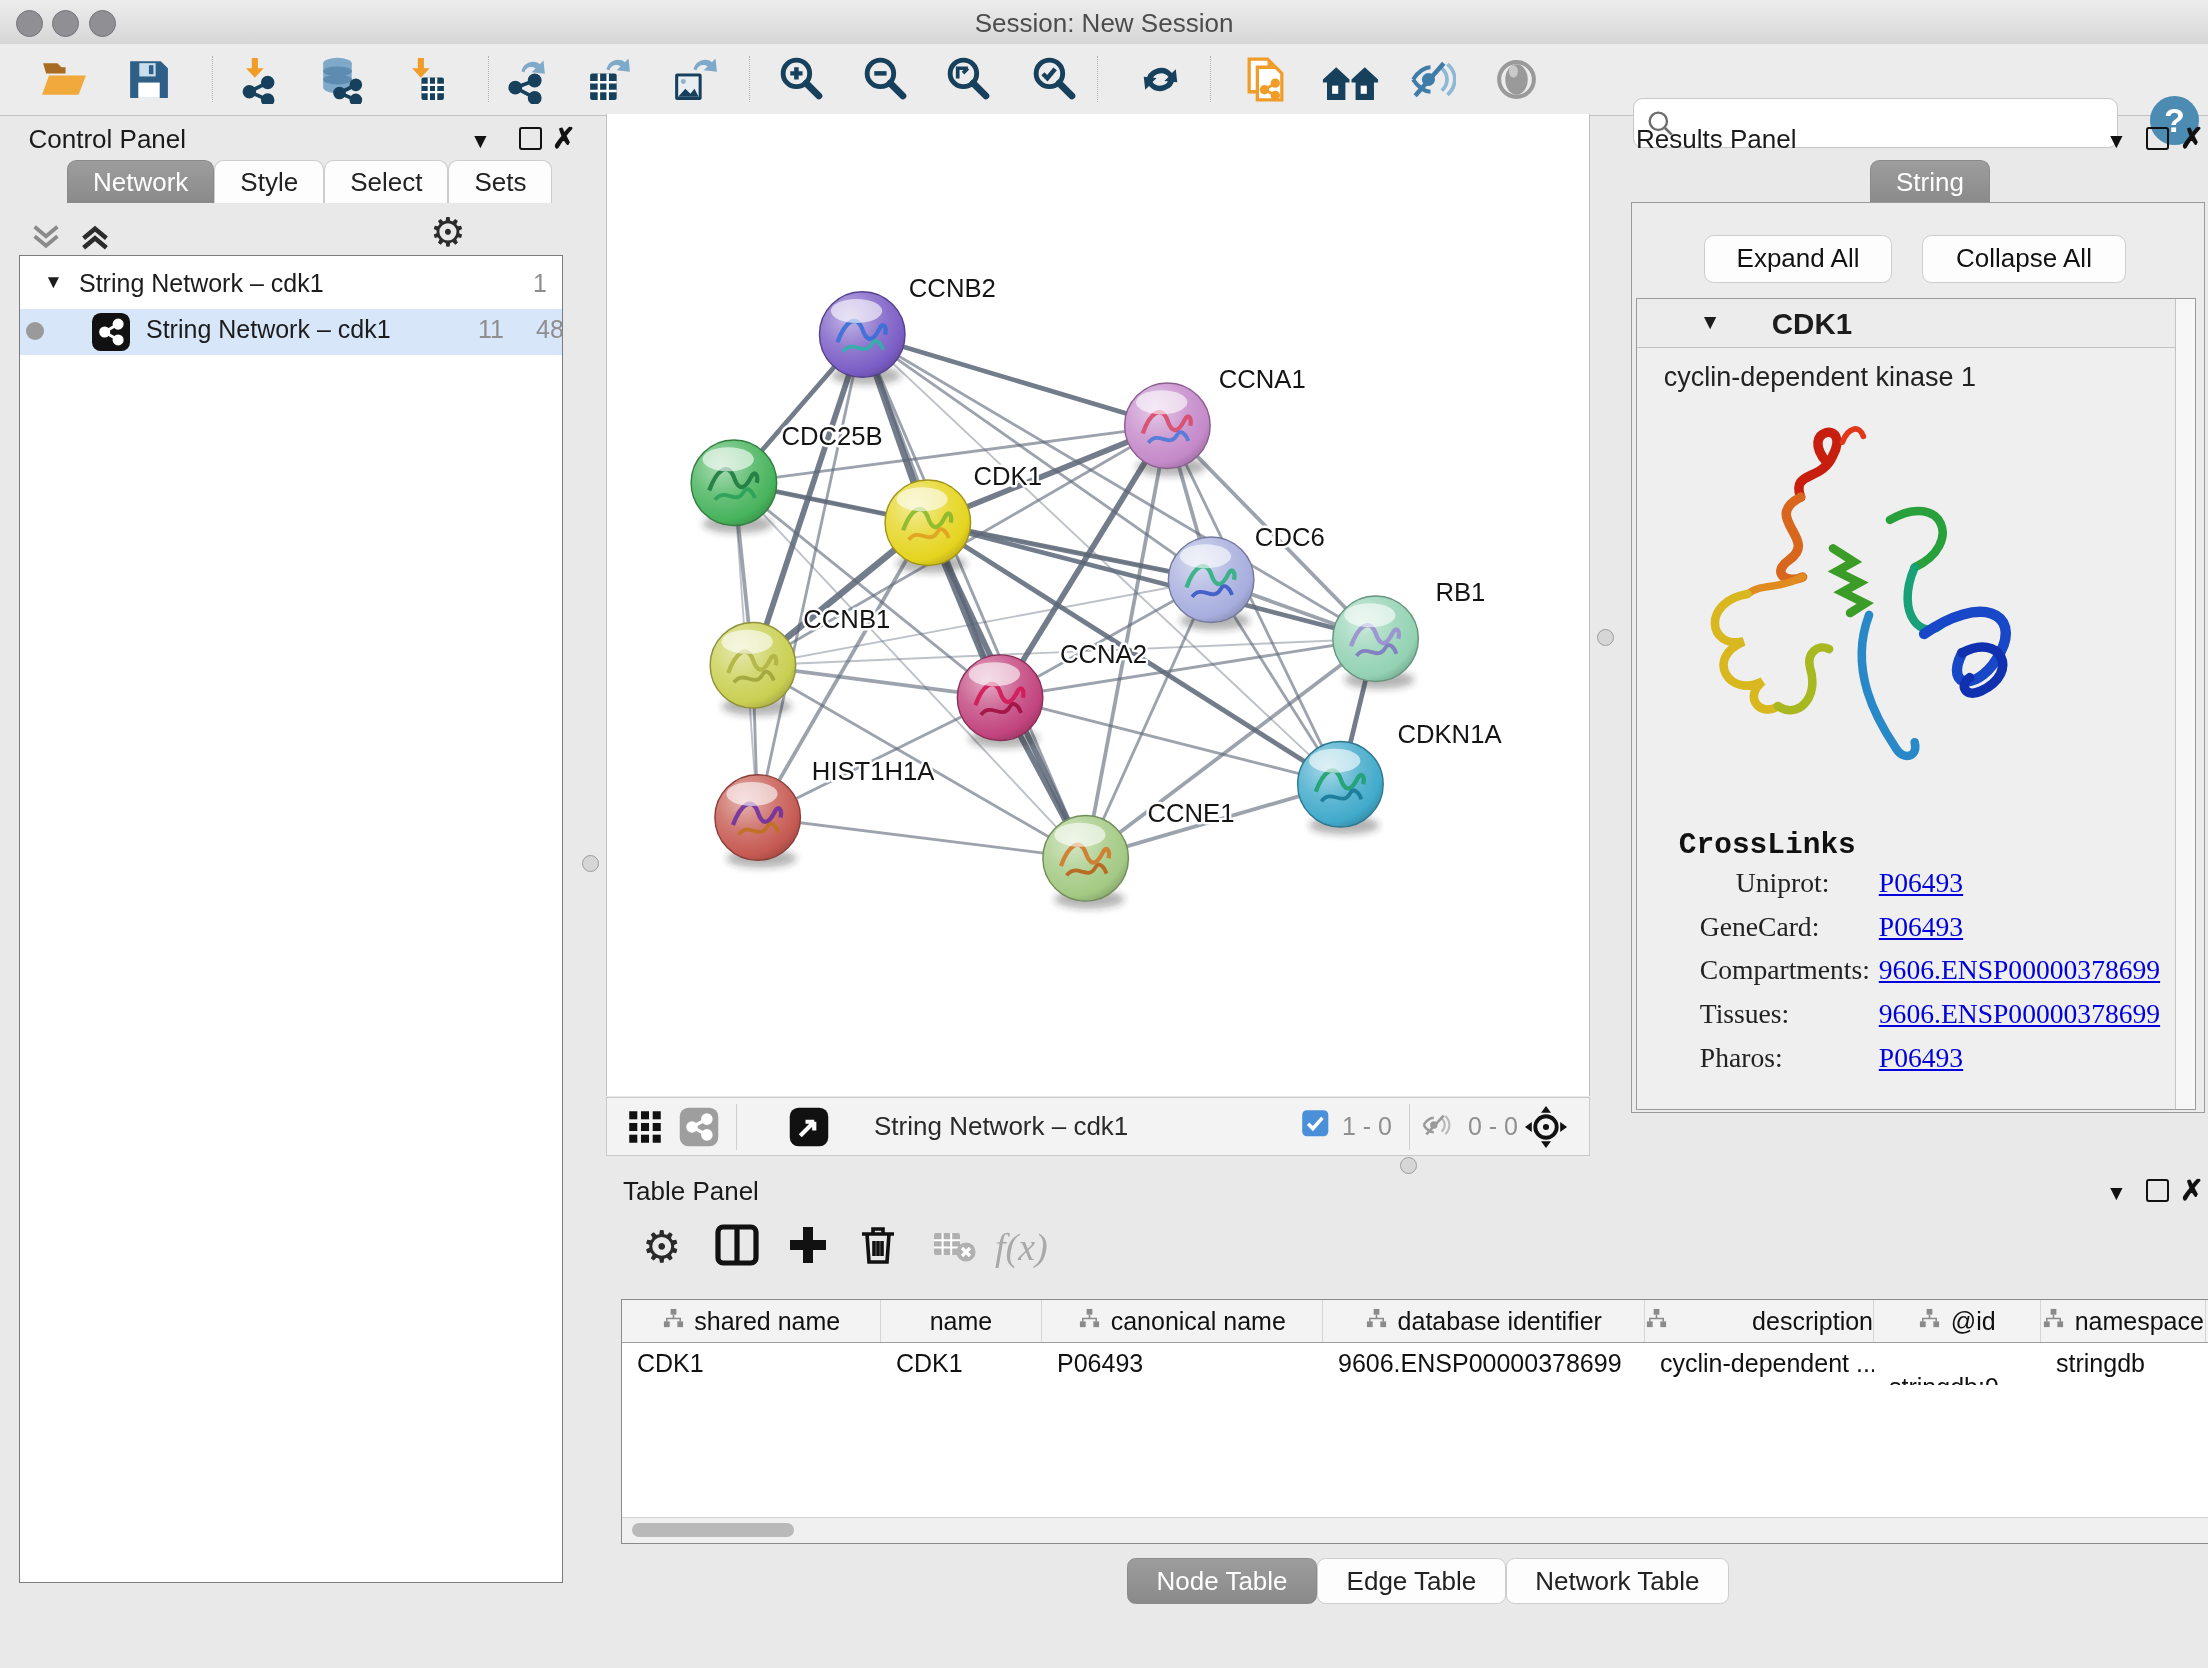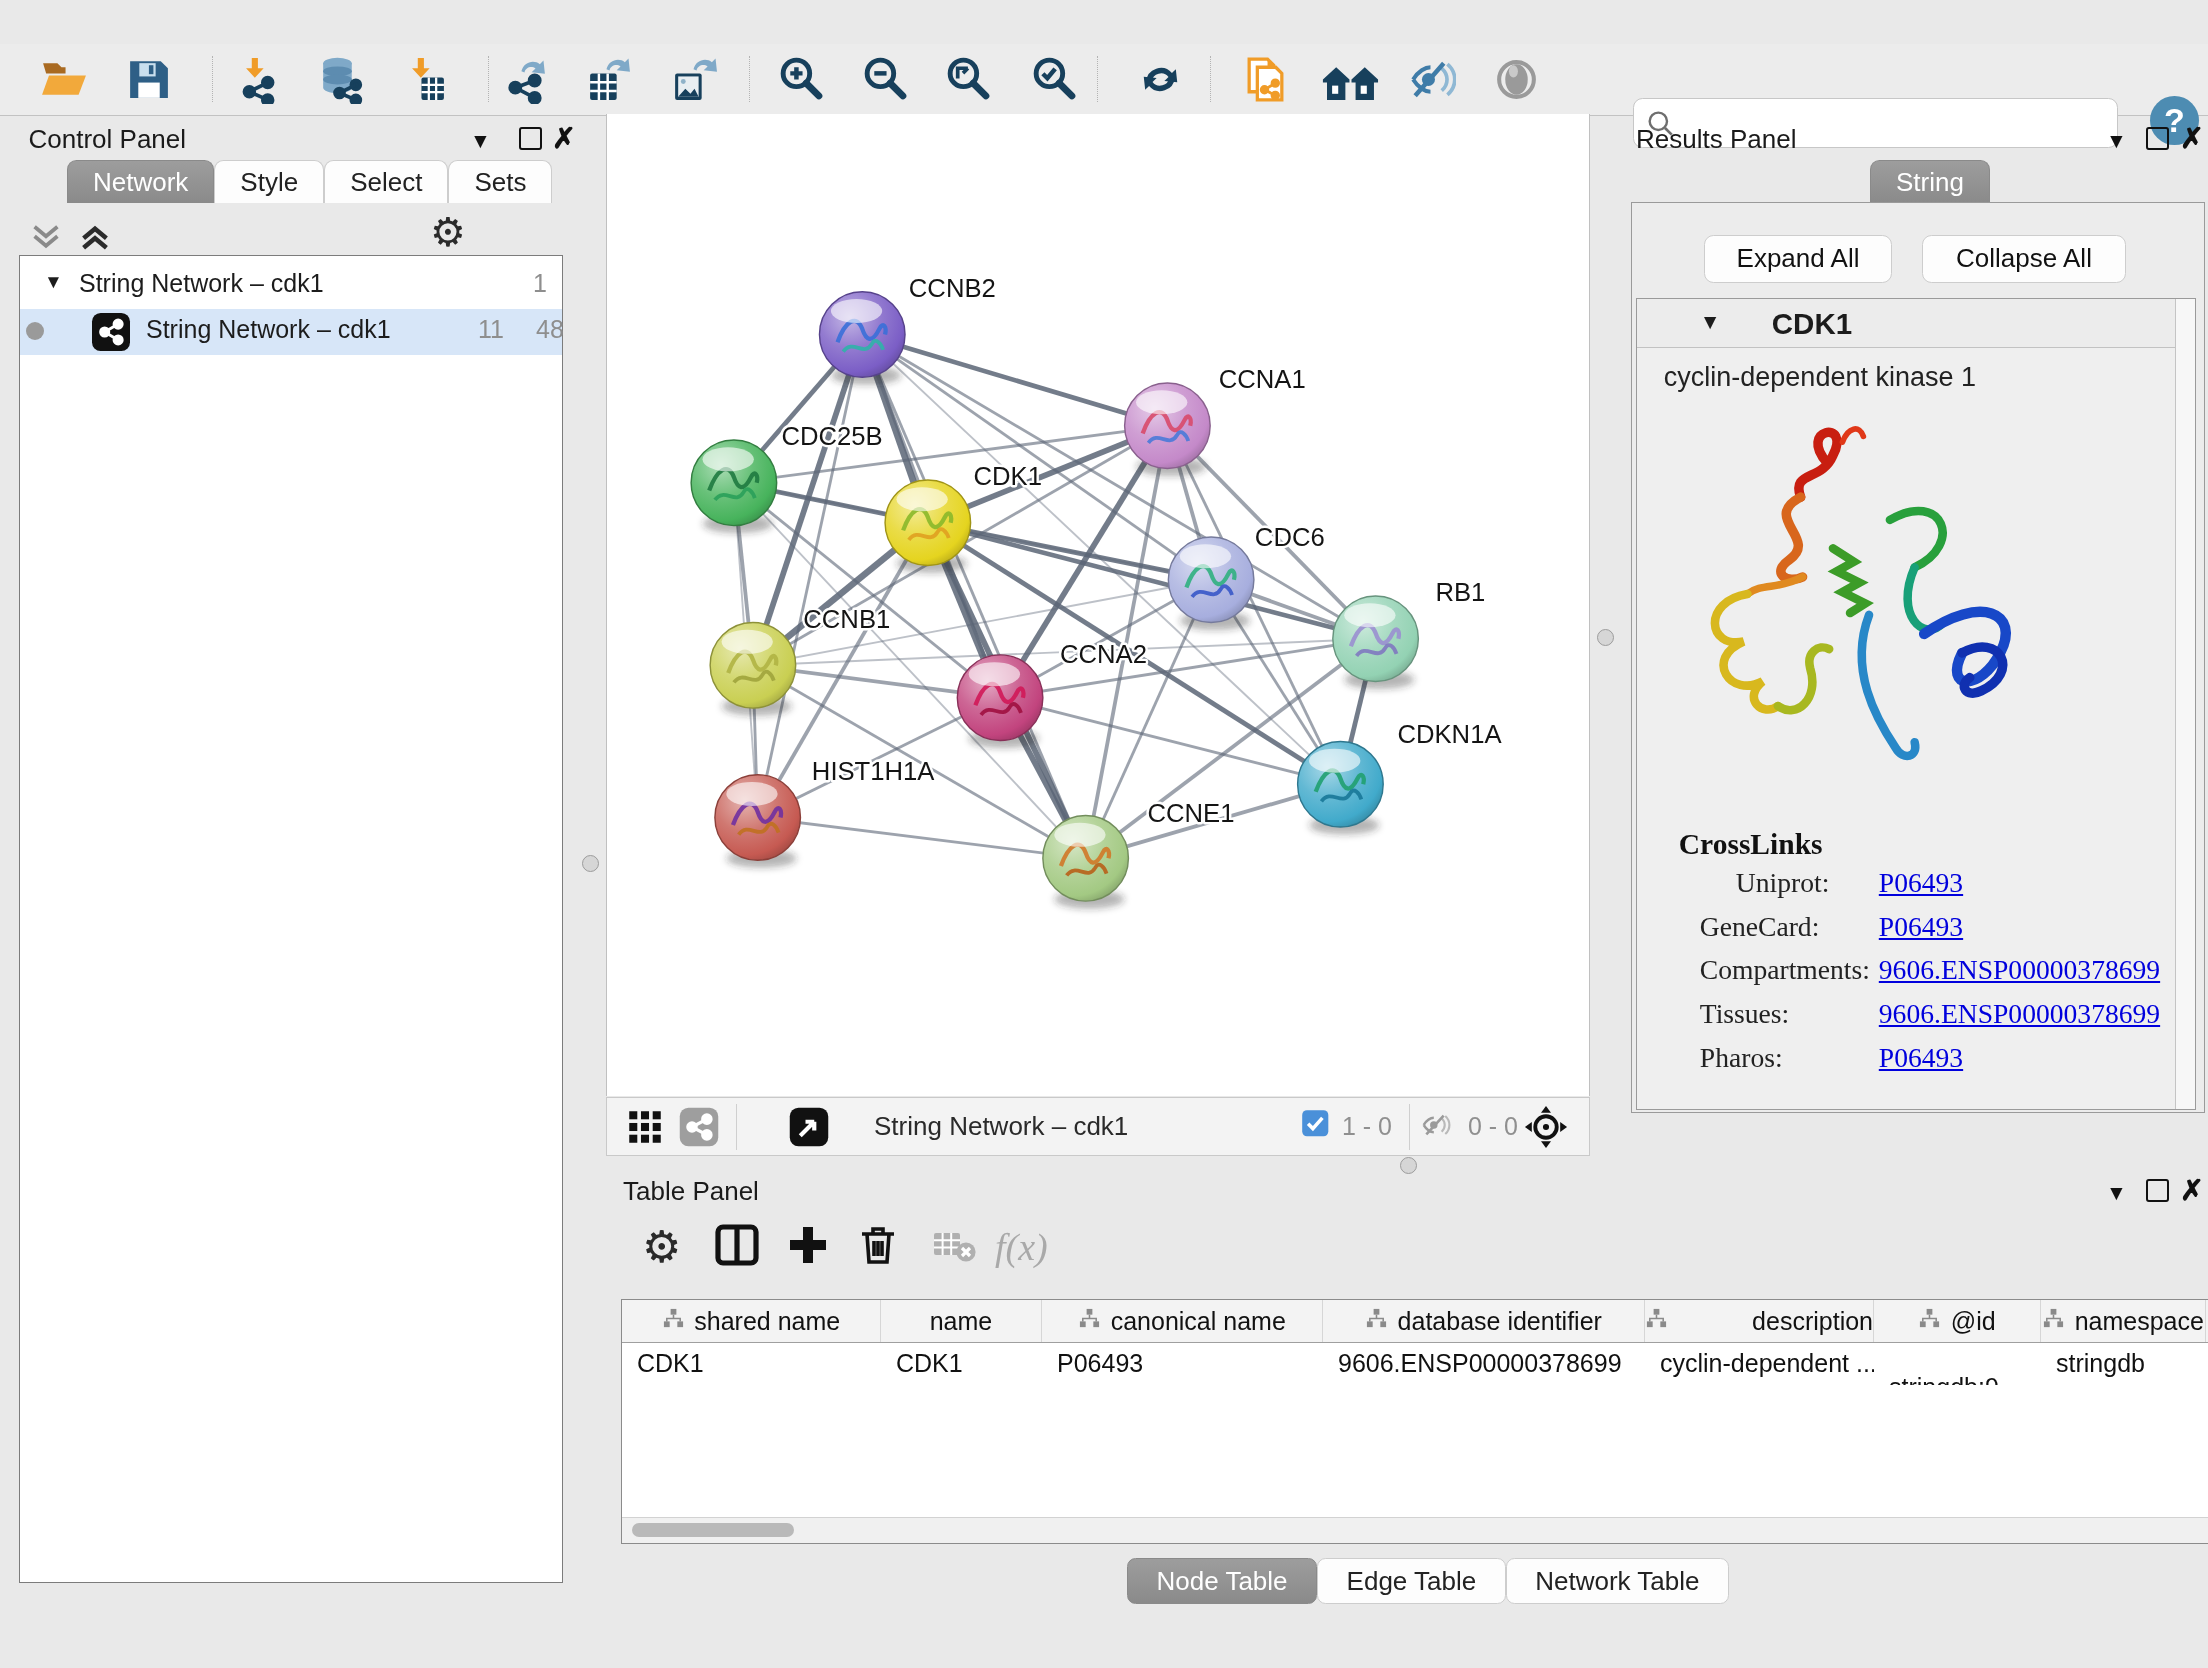--- a/index.html
+++ b/index.html
@@ -61,21 +61,21 @@
   .rp-box{position:absolute;left:1631px;top:202px;width:572px;height:909px;background:#ececec;
     border:1.9px solid #9a9a9a;}
   .rp-btn{position:absolute;height:46px;background:#fdfdfd;border:1.9px solid #cdcdcd;border-radius:9.5px;
     font-size:26px;text-align:center;line-height:44px;color:#111;}
   .rp-inner{position:absolute;left:3.8px;top:95px;width:558px;height:810px;background:#efefef;
     border:1.9px solid #9a9a9a;}
   .rp-sec-head{position:absolute;left:0;top:0;width:100%;height:48px;background:#ececec;
     border-bottom:1.9px solid #c2c2c2;}
   .rp-desc{position:absolute;left:27px;top:63px;font-size:27px;color:#222;}
   .rp-scroll{position:absolute;right:0;top:0;width:19px;height:100%;background:#f7f7f7;border-left:1px solid #c4c4c4;}
-  .xl-head{position:absolute;left:42px;font-family:Liberation Serif, serif;font-size:29.5px;font-weight:bold;color:#111;}
+  .xl-head{position:absolute;left:42px;font-family:Liberation Mono, monospace;font-size:29.5px;font-weight:bold;color:#111;}
   .xl-label{position:absolute;left:63px;font-family:"Liberation Serif",serif;font-size:27.6px;color:#222;}
   .xl-value{position:absolute;left:242px;font-family:"Liberation Serif",serif;font-size:27.6px;
     color:#0000dd;text-decoration:underline;}
   
   .tp-toolbar-icon{position:absolute;top:1221px;width:48px;height:48px;}
   .tp-toolbar-icon svg{width:48px;height:48px;display:block;}
   .tbl{position:absolute;left:621px;top:1299px;width:1586px;height:243px;background:#fff;
     border:1.9px solid #8b8b8b;overflow:hidden;}
   .tbl-head{display:flex;height:42px;background:#f3f3f3;border-bottom:1.9px solid #9f9f9f;}
   .tbl-hcell{display:flex;align-items:center;justify-content:center;gap:9.5px;font-size:25px;
@@ -98,20 +98,26 @@
     border:1.9px solid #9f9f9f;font-size:25px;color:#111;}
   .mem-dot{position:absolute;left:15px;top:8.6px;width:23px;height:23px;border-radius:50%;background:#1f9d3a;}
   .mem-lbl{position:absolute;left:49px;top:5.7px;}
   svg text{font-family:"Liberation Sans",sans-serif;}
 </style>
 </head>
 <body>
 
 <div id="app">
 
+  <div class="titlebar">
+    <div class="tl-dot" style="left:16px"></div>
+    <div class="tl-dot" style="left:52px"></div>
+    <div class="tl-dot" style="left:89px"></div>
+    <div class="win-title">Session: New Session</div>
+  </div>
 
   <div class="toolbar">
     <div class="tbi" style="left:39px">
       <svg viewBox="0 0 24 24">
           <path d="M2 4h7l2 2h2v3H3.5z" fill="#a96a21"></path>
           <path d="M1.5 19.5l3.4-9.5H23l-3.6 9.5z" fill="#f2a93b"></path>
         </svg>
       </div>
     <div class="tbi" style="left:124px">
       <svg viewBox="0 0 24 24">

